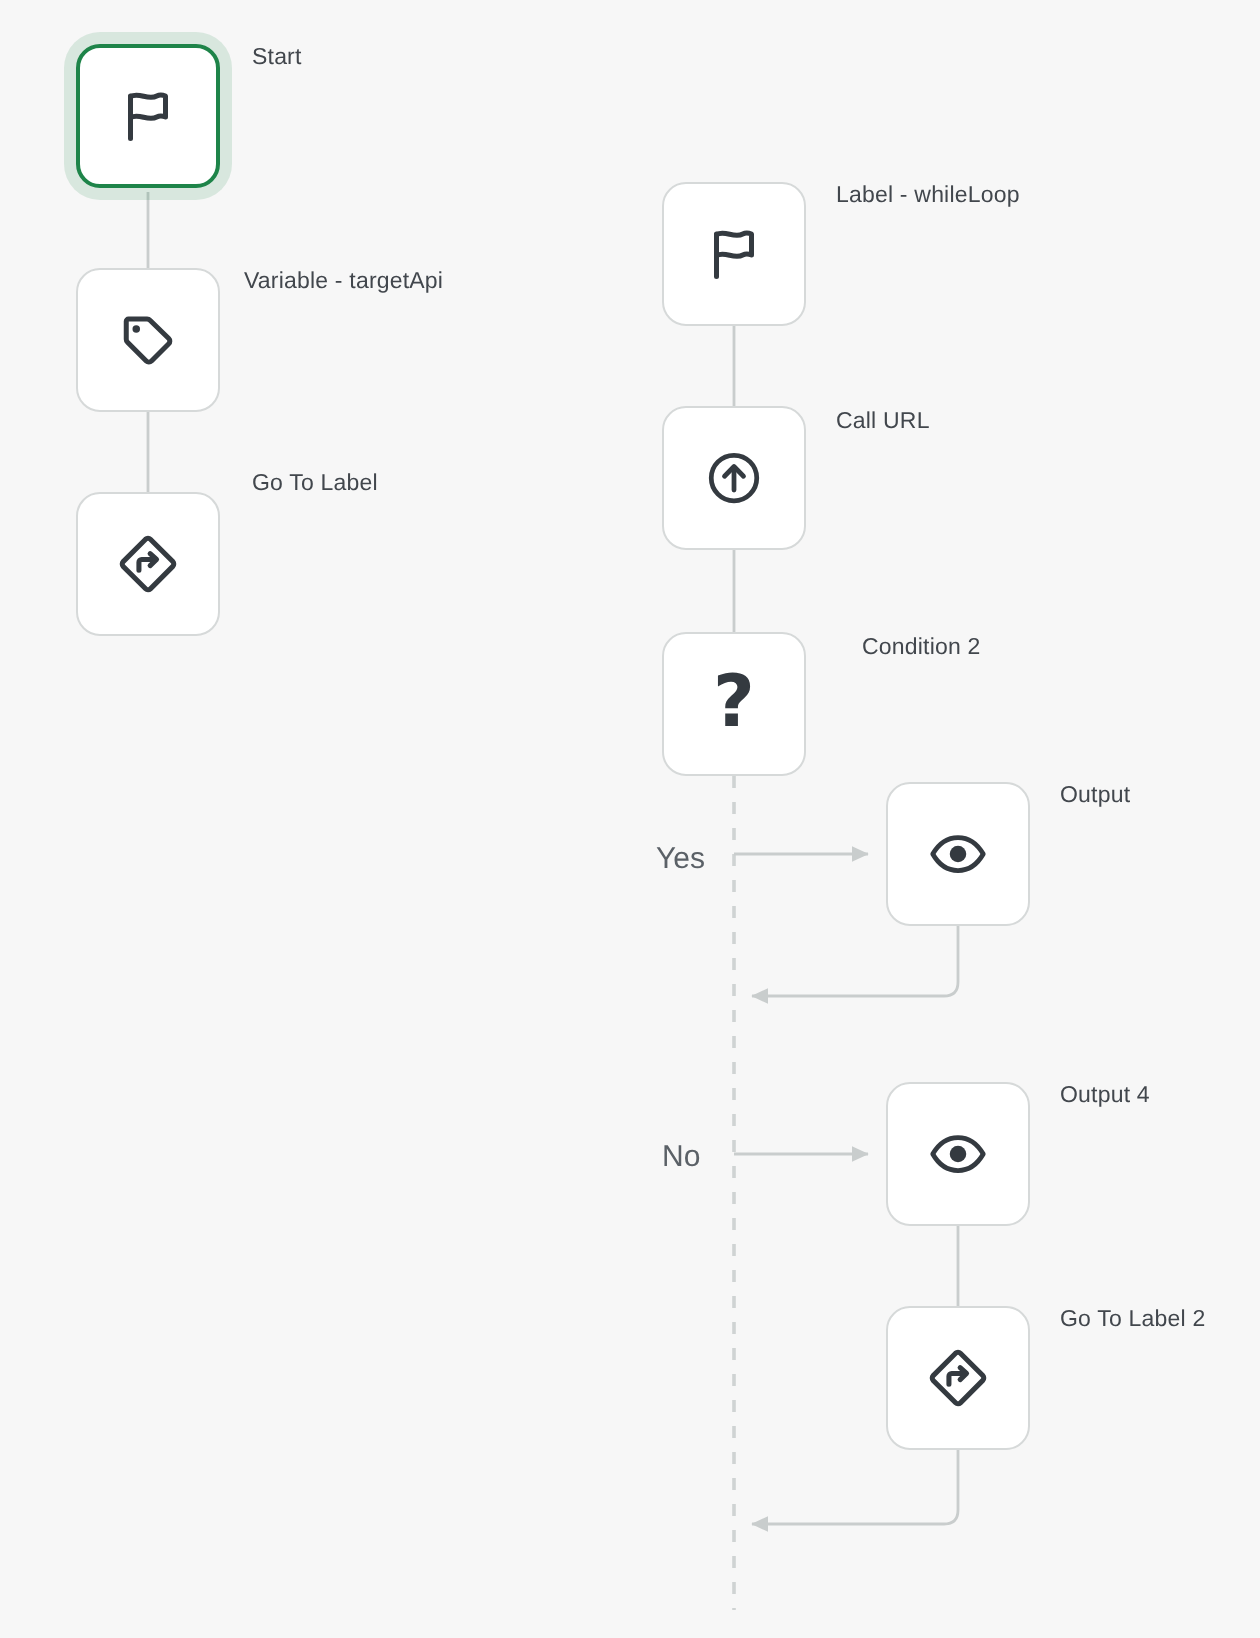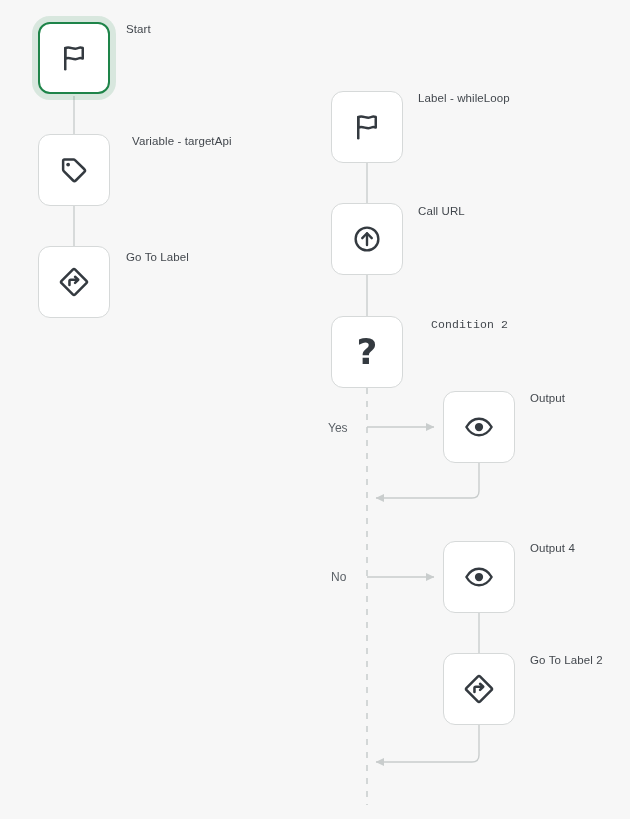--- a/index.html
+++ b/index.html
@@ -32,21 +32,21 @@
   .nlabel{
     position:absolute;
     font-size:11.5px;
     color:#42474d;
     white-space:nowrap;
     letter-spacing:0.1px;
     z-index:4;
   }
   .elabel{
     position:absolute;
-    font-size:12px;
+    font-size:15px;
     color:#5b6167;
     white-space:nowrap;
     z-index:4;
   }
 </style>
 </head>
 <body>
 
 <div id="canvas">
 
@@ -107,32 +107,32 @@
   <div class="nlabel" style="left:126px;top:23px;">Start</div>
 
   <div class="node" style="left:38px;top:134px;">
     <span>
       <svg width="30" height="30" viewBox="0 0 24 24" fill="none" stroke="#343a40" stroke-width="2" stroke-linecap="round" stroke-linejoin="round">
         <path d="M11.6 3.6 L4.2 3.6 A0.9 0.9 0 0 0 3.3 4.5 L3.3 11.7 A1.6 1.6 0 0 0 3.8 12.9 L11.3 20.4 A1.5 1.5 0 0 0 13.4 20.4 L20.3 13.5 A1.5 1.5 0 0 0 20.3 11.4 L12.8 4.1 A1.6 1.6 0 0 0 11.6 3.6 Z"></path>
         <circle cx="7.3" cy="7.6" r="1.5" fill="#343a40" stroke="none"></circle>
       </svg>
     </span>
   </div>
-  <div class="nlabel" style="left:132px;top:135px;">Variable - targetApi</div>
+  <div class="nlabel" style="left:122px;top:135px;">Variable - targetApi</div>
 
   <div class="node" style="left:38px;top:246px;">
     <span>
       <svg width="32" height="32" viewBox="0 0 24 24" fill="none" stroke="#343a40" stroke-width="1.9" stroke-linecap="round" stroke-linejoin="round">
         <path d="M11.1 2.7 L2.7 11.1 A1.3 1.3 0 0 0 2.7 12.9 L11.1 21.3 A1.3 1.3 0 0 0 12.9 21.3 L21.3 12.9 A1.3 1.3 0 0 0 21.3 11.1 L12.9 2.7 A1.3 1.3 0 0 0 11.1 2.7 Z"></path>
         <path d="M8.6 14.3 L8.6 11.3 A1 1 0 0 1 9.6 10.3 L14.6 10.3"></path>
         <path d="M12.8 8.1 L15.2 10.3 L12.8 12.6" stroke-width="1.9"></path>
       </svg>
     </span>
   </div>
-  <div class="nlabel" style="left:126px;top:251px;">Go To Label</div>
+  <div class="nlabel" style="left:126px;top:236px;">Go To Label</div>
 
   <div class="node" style="left:331px;top:91px;">
     <span>
       <svg width="30" height="30" viewBox="0 0 24 24" fill="none" stroke="#343a40" stroke-width="2" stroke-linecap="round" stroke-linejoin="round">
         <path d="M5 21 L5 4"></path>
         <path d="M5 4.2 C8.5 2.2 12 6 15.5 4 C17 3.2 18 3.6 19 4 L19 12.4 C18 12 17 11.6 15.5 12.4 C12 14.4 8.5 10.6 5 12.6 Z"></path>
       </svg>
     </span>
   </div>
   <div class="nlabel" style="left:418px;top:92px;">Label - whileLoop</div>
@@ -144,21 +144,21 @@
         <path d="M12 16.8 L12 7.6"></path>
         <path d="M8.2 11.3 L12 7.4 L15.8 11.3"></path>
       </svg>
     </span>
   </div>
   <div class="nlabel" style="left:418px;top:205px;">Call URL</div>
 
   <div class="node" style="left:331px;top:316px;">
     <span style="font-size:36px;font-weight:bold;color:#343a40;line-height:1;font-family:'DejaVu Sans',sans-serif;">?</span>
   </div>
-  <div class="nlabel" style="left:431px;top:318px;font-family:Liberation Mono, monospace;">Condition 2</div>
+  <div class="nlabel" style="left:431px;top:318px;">Condition 2</div>
 
   <div class="node" style="left:443px;top:391px;">
     <span>
       <svg width="30" height="30" viewBox="0 0 24 24" fill="none" stroke="#343a40" stroke-width="1.9" stroke-linecap="round" stroke-linejoin="round">
         <path d="M1.9 12 C4.4 7.6 8 5.4 12 5.4 C16 5.4 19.6 7.6 22.1 12 C19.6 16.4 16 18.6 12 18.6 C8 18.6 4.4 16.4 1.9 12 Z"></path>
         <circle cx="12" cy="12" r="3.3" fill="#343a40" stroke="none"></circle>
       </svg>
     </span>
   </div>
   <div class="nlabel" style="left:530px;top:392px;text-align:center;">Output</div>

